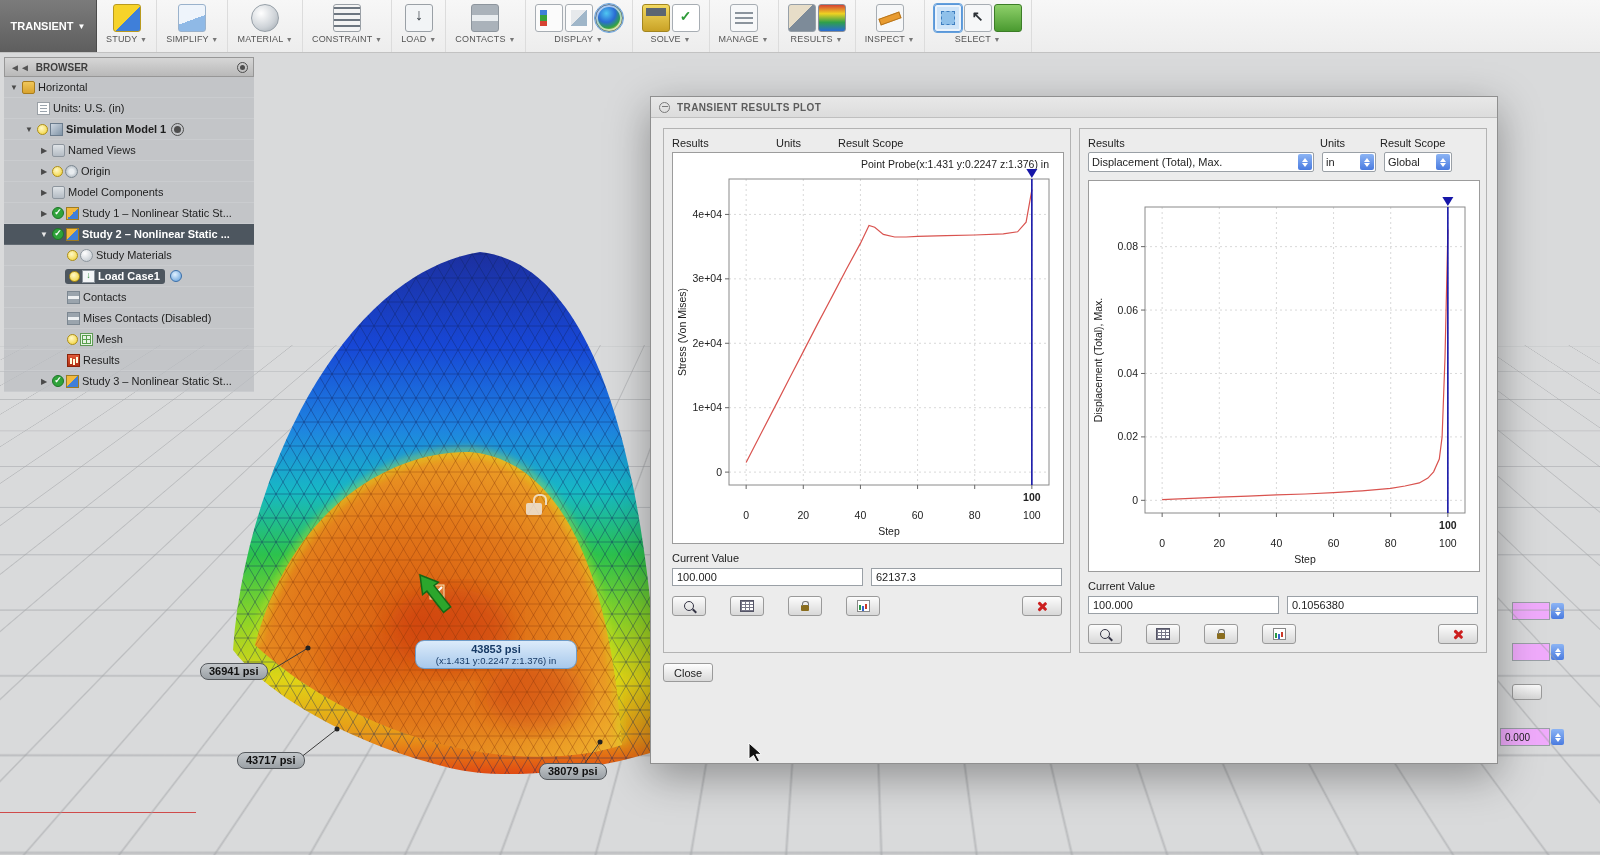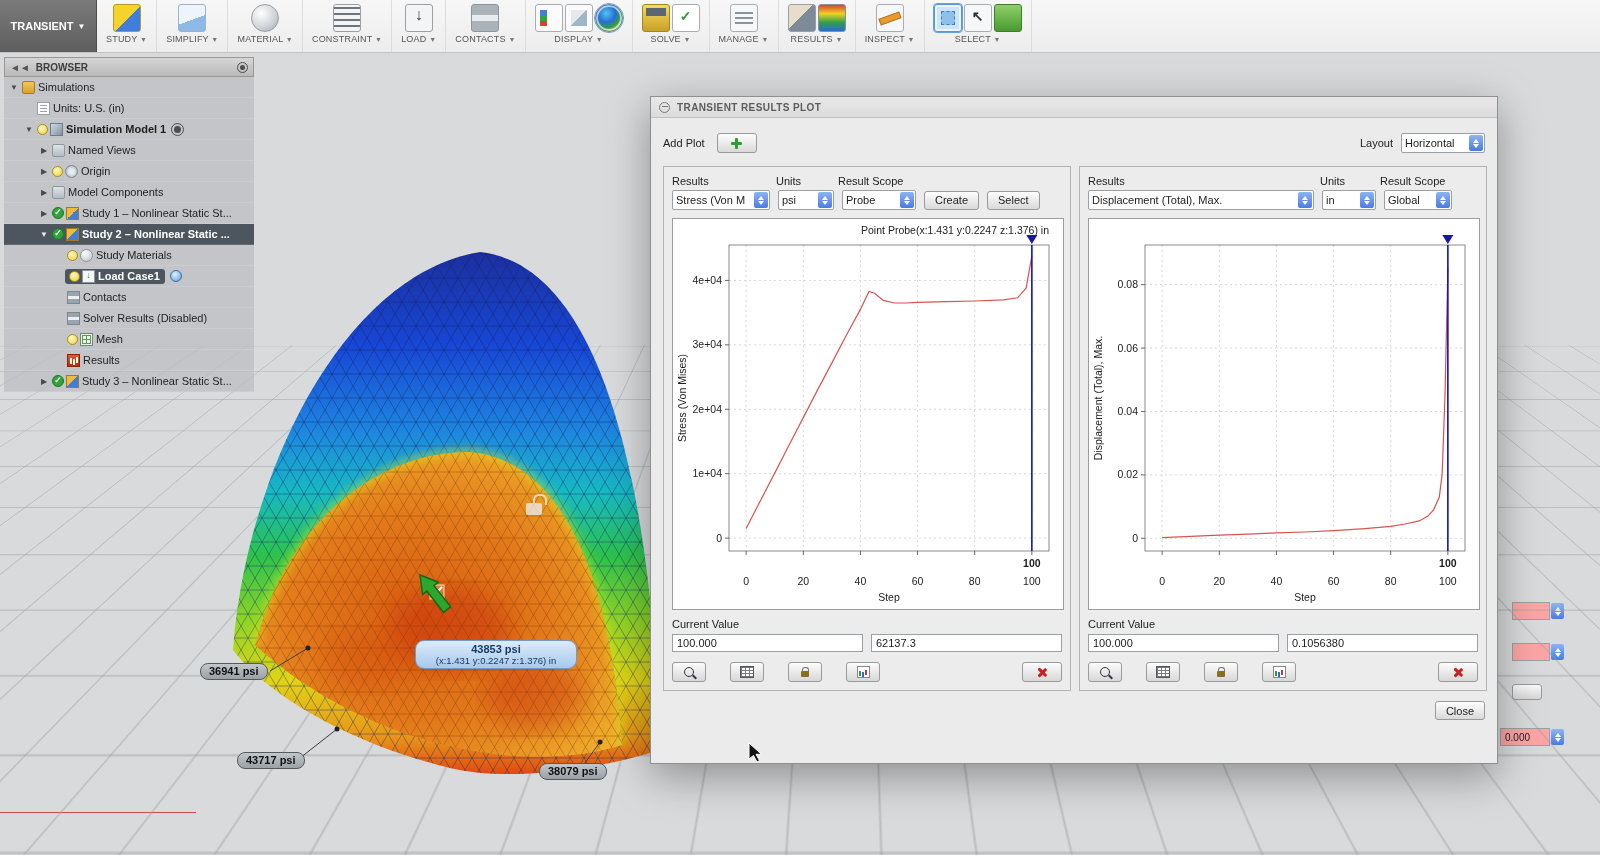--- a/index.html
+++ b/index.html
@@ -103,21 +103,21 @@
   #probe-tooltip{position:absolute;left:415px;top:640px;z-index:7;width:152px;border-radius:9px;text-align:center;
      background:linear-gradient(#dcebfa,#a8c9ec);border:1px solid #6f9cc8;color:#173a66;padding:2px 4px;}
   #probe-tooltip .l1{font-size:11px;font-weight:bold;}
   #probe-tooltip .l2{font-size:9.5px;}
   #padlock{position:absolute;left:524px;top:494px;width:22px;height:24px;z-index:6;opacity:.75;}
   #padlock .shackle{position:absolute;left:9px;top:0;width:10px;height:9px;border:2.5px solid #f2f4f5;border-bottom:none;border-radius:6px 6px 0 0;}
   #padlock .body{position:absolute;left:2px;top:9px;width:16px;height:12px;background:#eef0f2;border-radius:2px;}
 
   
   .bg-frag{position:absolute;z-index:4;display:flex;align-items:center;}
-  .frag-field{background:#fca5a5;border:1px solid #9aa0a6;height:16px;display:flex;align-items:center;font-size:10px;color:#222;padding-left:4px;}
+  .frag-field{background:#f0abfc;border:1px solid #9aa0a6;height:16px;display:flex;align-items:center;font-size:10px;color:#222;padding-left:4px;}
   .frag-stepper{width:13px;height:16px;background:linear-gradient(#8cb4f4,#4a7be0);border-radius:2px;margin-left:1px;
      display:flex;flex-direction:column;align-items:center;justify-content:center;gap:1px;}
   .frag-stepper i{width:0;height:0;border-left:3px solid transparent;border-right:3px solid transparent;}
   .frag-stepper .up{border-bottom:4px solid #fff;}
   .frag-stepper .dn{border-top:4px solid #fff;}
   .frag-btn{width:28px;height:14px;background:linear-gradient(#fbfbfb,#d6d6d6);border:1px solid #9a9a9a;border-radius:3px;}
 
   
   #dialog{position:absolute;left:650px;top:96px;width:848px;height:668px;z-index:30;background:#ebebeb;
      border:1px solid #8f8f8f;box-shadow:0 12px 40px rgba(0,0,0,.35);box-sizing:border-box;}
@@ -166,21 +166,21 @@
   .g-table{width:12px;height:10px;border:1px solid #556;background-color:#fff;
      background-image:repeating-linear-gradient(0deg,#778 0 1px,transparent 1px 3px),repeating-linear-gradient(90deg,#778 0 1px,transparent 1px 4px);}
   .g-lock{width:8px;height:6px;background:#8a6d1e;border-radius:1px;position:relative;margin-top:4px;}
   .g-lock::before{content:"";position:absolute;top:-4.5px;left:1px;width:5px;height:4px;border:1.5px solid #777;border-bottom:none;border-radius:3px 3px 0 0;}
   .g-export{width:11px;height:10px;background:#fff;border:1px solid #888;position:relative;}
   .g-export::after{content:"";position:absolute;left:1.5px;bottom:1px;width:2px;height:5px;background:#2a9a44;
      box-shadow:3px 1px 0 #3566cc,6px -1px 0 #cc3a2a;}
   .g-x{position:relative;width:11px;height:11px;}
   .g-x::before,.g-x::after{content:"";position:absolute;left:4.5px;top:0;width:2.5px;height:11px;background:#cc1f1f;border-radius:1px;}
   .g-x::before{transform:rotate(45deg);} .g-x::after{transform:rotate(-45deg);}
-  #dlg-footer{display:flex;justify-content:flex-end;margin-top:10px;}
+  #dlg-footer{display:flex;justify-content:flex-start;margin-top:10px;}
 
   
   #mouse-cursor{position:absolute;left:748px;top:742px;z-index:40;}
 </style>
 </head>
 <body>
 
 <div id="stage">
 
   <div id="ground"></div>
@@ -356,21 +356,21 @@
   <div id="browser">
     <div id="browser-header">
       <span class="dbl-arrow">◄◄</span>
       <span>BROWSER</span>
       <span class="ic-target hdr-target"></span>
     </div>
     <div id="browser-tree">
         <div class="trow" style="padding-left: 4px;">
           <span class="arrow">▼</span>
           <span class="tico ic-simfolder"></span>
-          <span class="lbl2">Simulations</span>
+          <span class="lbl2">Horizontal</span>
         </div>
         <div class="trow" style="padding-left: 19px;">
           <span class="arrow"></span>
           <span class="tico ic-doc"></span>
           <span class="lbl2">Units: U.S. (in)</span>
         </div>
         <div class="trow" style="padding-left: 19px;">
           <span class="arrow">▼</span>
           <span class="tico ic-bulb"></span>
           <span class="tico ic-model"></span>
@@ -421,21 +421,21 @@
           <span class="tico ic-clock" style="margin-left:5px;"></span>
         </div>
         <div class="trow" style="padding-left: 49px;">
           <span class="arrow"></span>
           <span class="tico ic-contact"></span>
           <span class="lbl2">Contacts</span>
         </div>
         <div class="trow" style="padding-left: 49px;">
           <span class="arrow"></span>
           <span class="tico ic-contact"></span>
-          <span class="lbl2">Solver Results (Disabled)</span>
+          <span class="lbl2">Mises Contacts (Disabled)</span>
         </div>
         <div class="trow" style="padding-left: 49px;">
           <span class="arrow"></span>
           <span class="tico ic-bulb"></span>
           <span class="tico ic-mesh"></span>
           <span class="lbl2">Mesh</span>
         </div>
         <div class="trow" style="padding-left: 49px;">
           <span class="arrow"></span>
           <span class="tico ic-results"></span>
@@ -474,69 +474,28 @@
         <i class="dn"></i>
       </div>
   </div>
 
   <div id="dialog">
     <div id="dlg-titlebar">
       <span class="collapse-icon"></span>
       <span id="dlg-title-text">TRANSIENT RESULTS PLOT</span>
     </div>
     <div id="dlg-body">
-      <div id="addplot-row">
-        <span class="lbl">Add Plot</span>
-        <div id="add-plot-btn">
-          <span class="g-plus"></span>
-        </div>
-        <div id="layout-wrap">
-          <span class="lbl">Layout</span>
-          <div class="dropdown" style="width:82px;">
-            <span class="dd-text">Horizontal</span>
-            <span class="dd-stepper">
-                <i class="up"></i>
-                <i class="dn"></i>
-              </span>
-          </div>
-        </div>
-      </div>
 
       <div id="plots-row">
 
         <div class="plot-panel">
           <div class="ctl-labels">
             <span class="lw104">Results</span>
             <span class="lw62">Units</span>
             <span>Result Scope</span>
-          </div>
-          <div class="ctl-row">
-            <div class="dropdown w96">
-              <span class="dd-text">Stress (Von M</span>
-              <span class="dd-stepper">
-                  <i class="up"></i>
-                  <i class="dn"></i>
-                </span>
-            </div>
-            <div class="dropdown w54">
-              <span class="dd-text">psi</span>
-              <span class="dd-stepper">
-                  <i class="up"></i>
-                  <i class="dn"></i>
-                </span>
-            </div>
-            <div class="dropdown w72">
-              <span class="dd-text">Probe</span>
-              <span class="dd-stepper">
-                  <i class="up"></i>
-                  <i class="dn"></i>
-                </span>
-            </div>
-            <button class="btn">Create</button>
-            <button class="btn">Select</button>
           </div>
           <div class="chart-box">
             <svg id="chart-0" class="chart" width="390" height="390">
                 <line x1="73.14285714285714" y1="26" x2="73.14285714285714" y2="332" stroke="#d9d9d9" stroke-dasharray="2,3"></line>
                 <line x1="130.28571428571428" y1="26" x2="130.28571428571428" y2="332" stroke="#d9d9d9" stroke-dasharray="2,3"></line>
                 <line x1="187.42857142857142" y1="26" x2="187.42857142857142" y2="332" stroke="#d9d9d9" stroke-dasharray="2,3"></line>
                 <line x1="244.57142857142858" y1="26" x2="244.57142857142858" y2="332" stroke="#d9d9d9" stroke-dasharray="2,3"></line>
                 <line x1="301.7142857142857" y1="26" x2="301.7142857142857" y2="332" stroke="#d9d9d9" stroke-dasharray="2,3"></line>
                 <line x1="358.85714285714283" y1="26" x2="358.85714285714283" y2="332" stroke="#d9d9d9" stroke-dasharray="2,3"></line>
                 <line x1="56" y1="319.11578947368423" x2="376" y2="319.11578947368423" stroke="#d9d9d9" stroke-dasharray="2,3"></line>

